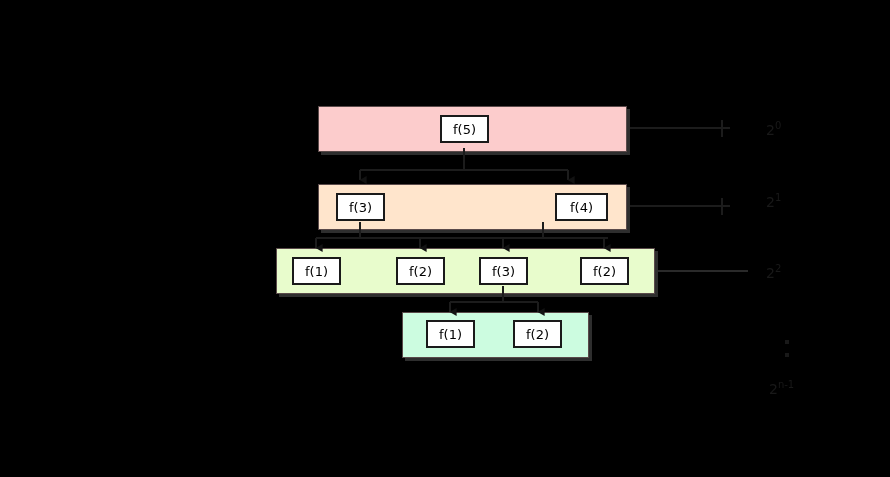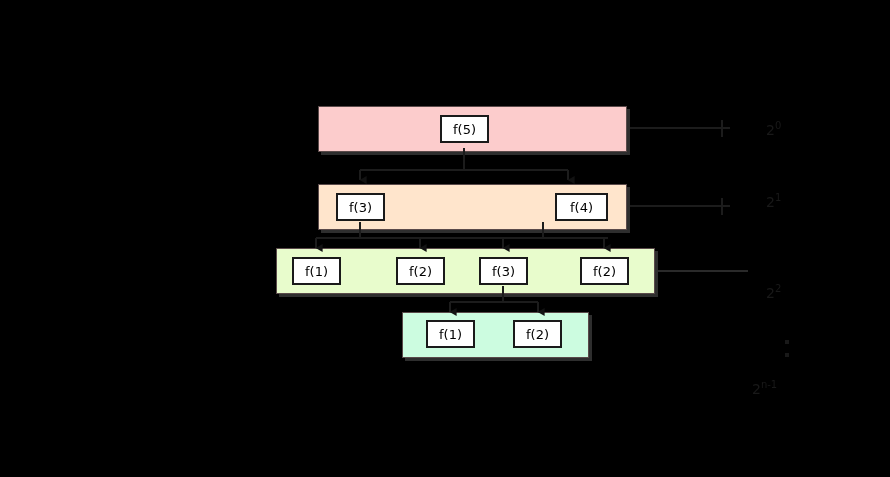--- a/index.html
+++ b/index.html
@@ -80,29 +80,29 @@
   <div class="node" style="left:519px;top:193px;width:53px;height:28px;margin-left:36px;">f(4)</div>
   <div class="lvl-label" style="left:766px;top:192px;">
     <span>2</span><sup>1</sup>
   </div>
 
   <div class="band" style="left:276px;top:248px;width:379px;height:46px;background:#e8fccc;"></div>
   <div class="node" style="left:292px;top:257px;width:49px;height:28px;">f(1)</div>
   <div class="node" style="left:396px;top:257px;width:49px;height:28px;">f(2)</div>
   <div class="node" style="left:479px;top:257px;width:49px;height:28px;">f(3)</div>
   <div class="node" style="left:580px;top:257px;width:49px;height:28px;">f(2)</div>
-  <div class="lvl-label" style="left:766px;top:263px;margin-top:20px;">
+  <div class="lvl-label" style="left:766px;top:263px;">
     <span>2</span><sup>2</sup>
   </div>
 
   <div class="band" style="left:402px;top:312px;width:187px;height:46px;background:#ccfce0;"></div>
   <div class="node" style="left:426px;top:320px;width:49px;height:28px;">f(1)</div>
   <div class="node" style="left:513px;top:320px;width:49px;height:28px;">f(2)</div>
 
   <div class="dots" style="left:785px;top:340px;">
     <i></i>
     <i></i>
   </div>
-  <div class="lvl-label" style="left:752px;top:379px;">
+  <div class="lvl-label" style="left:769px;top:379px;">
     <span>2</span><sup>n-1</sup>
   </div>
 
 </div>
 
 </body></html>

